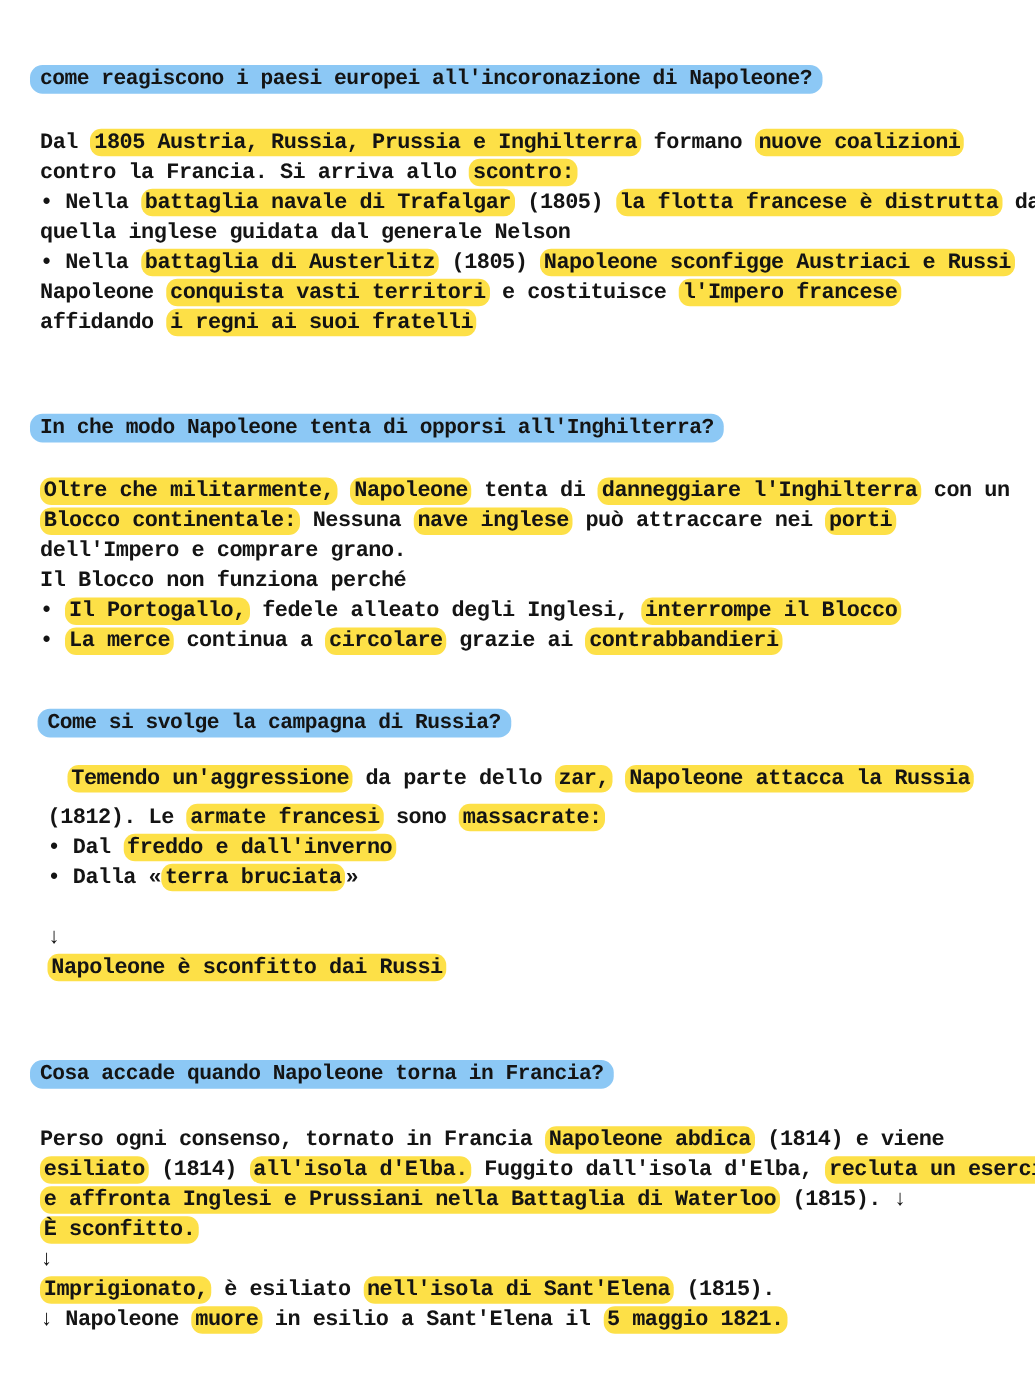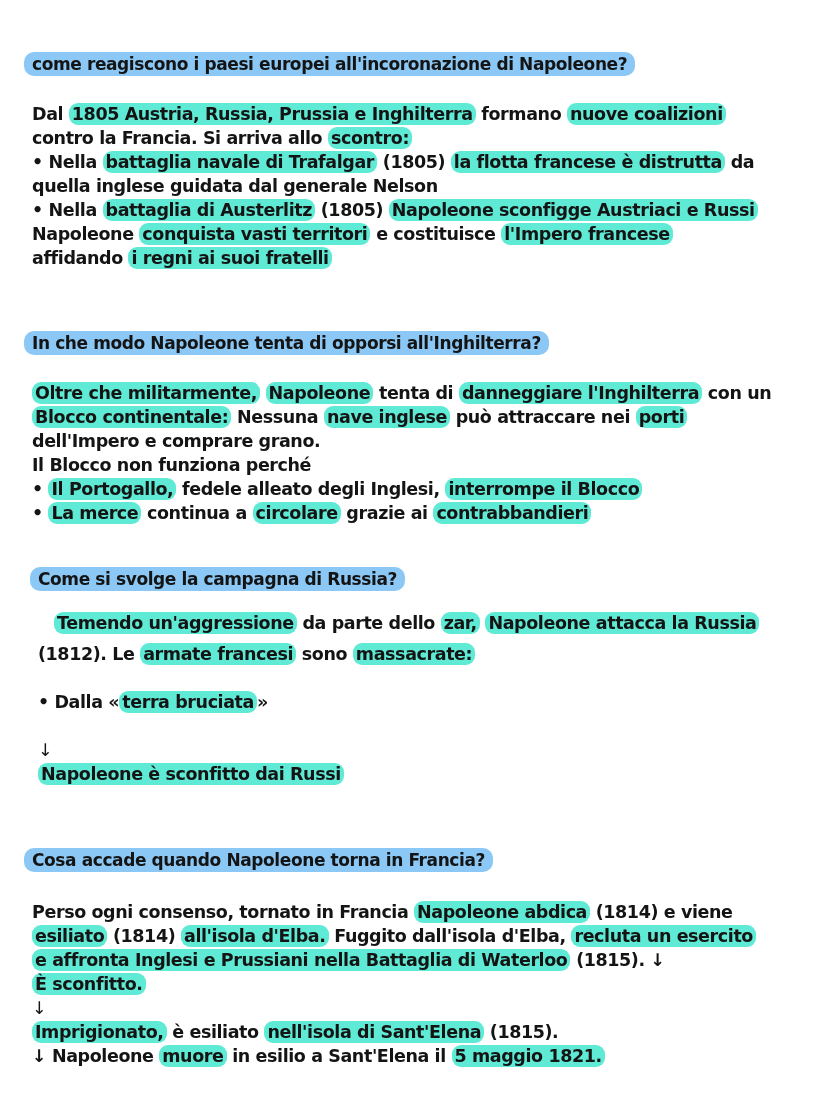--- a/index.html
+++ b/index.html
@@ -5,24 +5,25 @@
   html, body { margin: 0; padding: 0; }
   body {
     width: 828px; height: 1120px; background: #ffffff; overflow: hidden;
     font-family: "DejaVu Sans", sans-serif; color: #141414;
   }
   .page { position: relative; width: 828px; height: 1120px; }
   .line {
     position: absolute; white-space: nowrap;
     font-size: 17.5px; letter-spacing: -0.4px; font-weight: bold;
     line-height: 24px;
+    font-family: Liberation Mono, monospace;
   }
   .q { font-size: 17px; }
   .hl-q { background: #8cc8f5; border-radius: 10px; padding: 2px 8px; margin-left:-8px; }
-  .hl-b { background: #5eead4; border-radius: 9px; padding: 1px 3px; margin-top: 27px; }
+  .hl-b { background: #fde047; border-radius: 9px; padding: 1px 3px; margin-top: 27px; }
   .arrow { font-weight: normal; }
 </style>
 </head>
 <body>
 
 <div class="page" id="page">
     <div class="line q" style="top: 52px; left: 32px;"><span class="hl-q">come reagiscono i paesi europei all'incoronazione di Napoleone?</span></div>
     <div class="line" style="top: 102px; left: 32px;"><span class="">Dal </span><span class="hl-b">1805 Austria, Russia, Prussia e Inghilterra</span><span class=""> formano </span><span class="hl-b">nuove coalizioni</span></div>
     <div class="line" style="top: 126px; left: 32px;"><span class="">contro la Francia. Si arriva allo </span><span class="hl-b">scontro:</span></div>
     <div class="line" style="top: 150px; left: 32px;"><span class="">• Nella </span><span class="hl-b">battaglia navale di Trafalgar</span><span class=""> (1805) </span><span class="hl-b">la flotta francese è distrutta</span><span class=""> da</span></div>
@@ -33,20 +34,21 @@
     <div class="line q" style="top: 331px; left: 32px;"><span class="hl-q">In che modo Napoleone tenta di opporsi all'Inghilterra?</span></div>
     <div class="line" style="top: 381px; left: 32px; text-align: right;"><span class="hl-b">Oltre che militarmente,</span><span class=""> </span><span class="hl-b">Napoleone</span><span class=""> tenta di </span><span class="hl-b">danneggiare l'Inghilterra</span><span class=""> con un</span></div>
     <div class="line" style="top: 405px; left: 32px;"><span class="hl-b">Blocco continentale:</span><span class=""> Nessuna </span><span class="hl-b">nave inglese</span><span class=""> può attraccare nei </span><span class="hl-b">porti</span></div>
     <div class="line" style="top: 429px; left: 32px;"><span class="">dell'Impero e comprare grano.</span></div>
     <div class="line" style="top: 453px; left: 32px;"><span class="">Il Blocco non funziona perché</span></div>
     <div class="line" style="top: 477px; left: 32px;"><span class="">• </span><span class="hl-b">Il Portogallo,</span><span class=""> fedele alleato degli Inglesi, </span><span class="hl-b">interrompe il Blocco</span></div>
     <div class="line" style="top: 501px; left: 32px;"><span class="">• </span><span class="hl-b">La merce</span><span class=""> continua a </span><span class="hl-b">circolare</span><span class=""> grazie ai </span><span class="hl-b">contrabbandieri</span></div>
     <div class="line q" style="top: 567px; left: 38px;"><span class="hl-q">Come si svolge la campagna di Russia?</span></div>
     <div class="line" style="top: 611px; left: 38px; padding-left: 16px;"><span class="hl-b">Temendo un'aggressione</span><span class=""> da parte dello </span><span class="hl-b">zar,</span><span class=""> </span><span class="hl-b">Napoleone attacca la Russia</span></div>
     <div class="line" style="top: 642px; left: 38px;"><span class="">(1812). Le </span><span class="hl-b">armate francesi</span><span class=""> sono </span><span class="hl-b">massacrate:</span></div>
+    <div class="line" style="top: 666px; left: 38px;"><span class="">• Dal </span><span class="hl-b">freddo e dall'inverno</span></div>
     <div class="line" style="top: 690px; left: 38px;"><span class="">• Dalla «</span><span class="hl-b">terra bruciata</span><span class="">»</span></div>
     <div class="line" style="top: 738px; left: 38px;"><span class="arrow">↓</span></div>
     <div class="line" style="top: 762px; left: 38px;"><span class="hl-b">Napoleone è sconfitto dai Russi</span></div>
     <div class="line q" style="top: 848px; left: 32px;"><span class="hl-q">Cosa accade quando Napoleone torna in Francia?</span></div>
     <div class="line" style="top: 900px; left: 32px;"><span class="">Perso ogni consenso, tornato in Francia </span><span class="hl-b">Napoleone abdica</span><span class=""> (1814) e viene</span></div>
     <div class="line" style="top: 924px; left: 32px;"><span class="hl-b">esiliato</span><span class=""> (1814) </span><span class="hl-b">all'isola d'Elba.</span><span class=""> Fuggito dall'isola d'Elba, </span><span class="hl-b">recluta un esercito</span></div>
     <div class="line" style="top: 948px; left: 32px;"><span class="hl-b">e affronta Inglesi e Prussiani nella Battaglia di Waterloo</span><span class=""> (1815). ↓</span></div>
     <div class="line" style="top: 972px; left: 32px;"><span class="hl-b">È sconfitto.</span></div>
     <div class="line" style="top: 996px; left: 32px;"><span class="arrow">↓</span></div>
     <div class="line" style="top: 1020px; left: 32px;"><span class="hl-b">Imprigionato,</span><span class=""> è esiliato </span><span class="hl-b">nell'isola di Sant'Elena</span><span class=""> (1815).</span></div>

